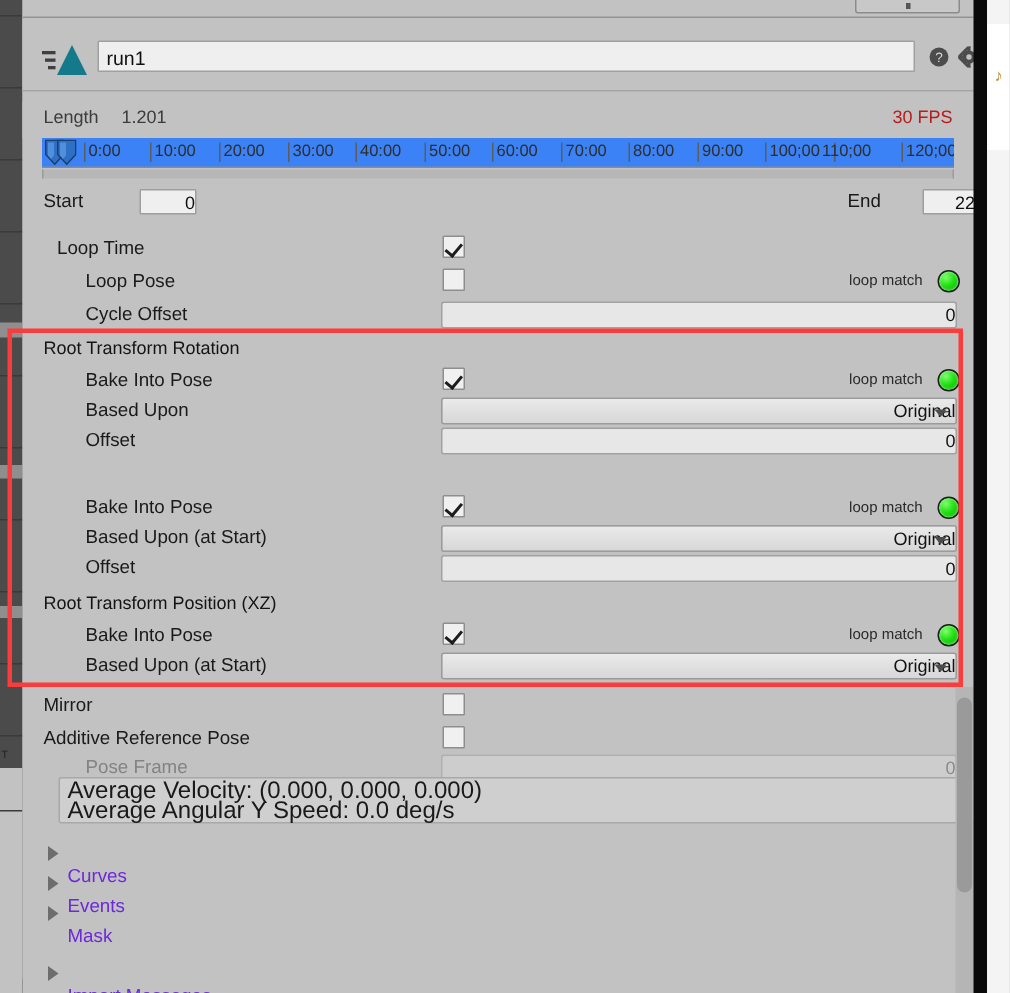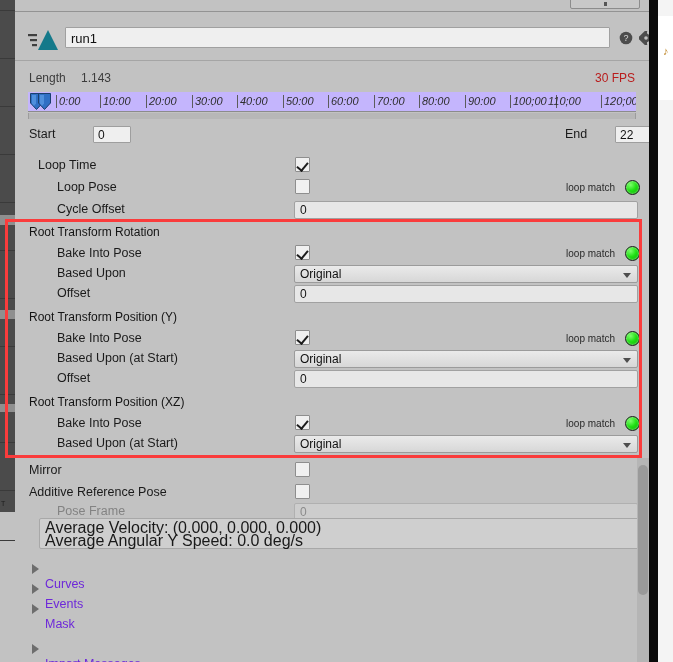--- a/index.html
+++ b/index.html
@@ -138,24 +138,23 @@
   }
   .fps-value {
     position: absolute; right: 14px; top: 3px;
     font-size: 12px; color: #b91c1c;
   }
 
   
   .ruler {
     position: absolute; left: 13px; top: 92px;
     width: 608px; height: 20px;
-    background: #c4b5fd;
+    background: #3b82f6;
     border-bottom: 1px solid #8b8b8b;
     overflow: hidden;
-    font-style: italic;
   }
   .tick {
     position: absolute; top: 3px;
     width: 1px; height: 13px;
     background: #5c5c5c;
   }
   .ticklabel {
     position: absolute; top: 3px;
     font-size: 11px; color: #2e2e2e;
     white-space: nowrap;
@@ -168,21 +167,21 @@
     position: absolute; left: 13px; top: 113px;
     width: 608px; height: 6px;
     background: #b7b7b7;
     border-left: 1px solid #9c9c9c;
     border-right: 1px solid #9c9c9c;
   }
 
   
   .row {
     position: absolute;
-    left: 0; width: 634px; height: 22px;
+    left: 0; width: 634px; height: 22px; text-align: right;
   }
   .lbl {
     position: absolute; top: 3px;
     font-size: 12.5px; color: #1a1a1a;
     white-space: nowrap;
   }
   .lbl.indent2 { left: 42px; }
   .lbl.dim { color: #838383; }
 
   .numfield {
@@ -369,21 +368,21 @@
             <rect x="1.2" y="1.2" width="2" height="11.6" transform="rotate(45 7 7)"></rect>
             <rect x="1.2" y="1.2" width="2" height="11.6" transform="rotate(-45 7 7)"></rect>
           </g>
           <circle cx="7" cy="7" r="1.8" fill="#c2c2c2"></circle>
         </svg>
       </div>
     </div>
 
     <div class="lenbar">
       <span class="len-label">Length</span>
-      <span class="len-value">1.143</span>
+      <span class="len-value">1.201</span>
       <span class="fps-value">30 FPS</span>
     </div>
 
     <div class="ruler" id="ruler">
         <div class="tick" style="left: 28px;"></div>
         <div class="ticklabel" style="left: 31px;">0:00</div>
         <div class="tick" style="left: 72px;"></div>
         <div class="ticklabel" style="left: 75px;">10:00</div>
         <div class="tick" style="left: 118px;"></div>
         <div class="ticklabel" style="left: 121px;">20:00</div>
@@ -456,23 +455,20 @@
       <span class="dropdown">
         <span>Original</span>
         <span class="arrow"></span>
       </span>
     </div>
     <div class="row" style="top:283px">
       <span class="lbl indent2">Offset</span>
       <span class="widefield">0</span>
     </div>
 
-    <div class="row" style="top:307px">
-      <span class="seclabel">Root Transform Position (Y)</span>
-    </div>
     <div class="row" style="top:328px">
       <span class="lbl indent2">Bake Into Pose</span>
       <span class="checkbox checked"></span>
       <span class="loopmatch">loop match</span>
       <span class="led"></span>
     </div>
     <div class="row" style="top:348px">
       <span class="lbl indent2">Based Upon (at Start)</span>
       <span class="dropdown">
         <span>Original</span>

